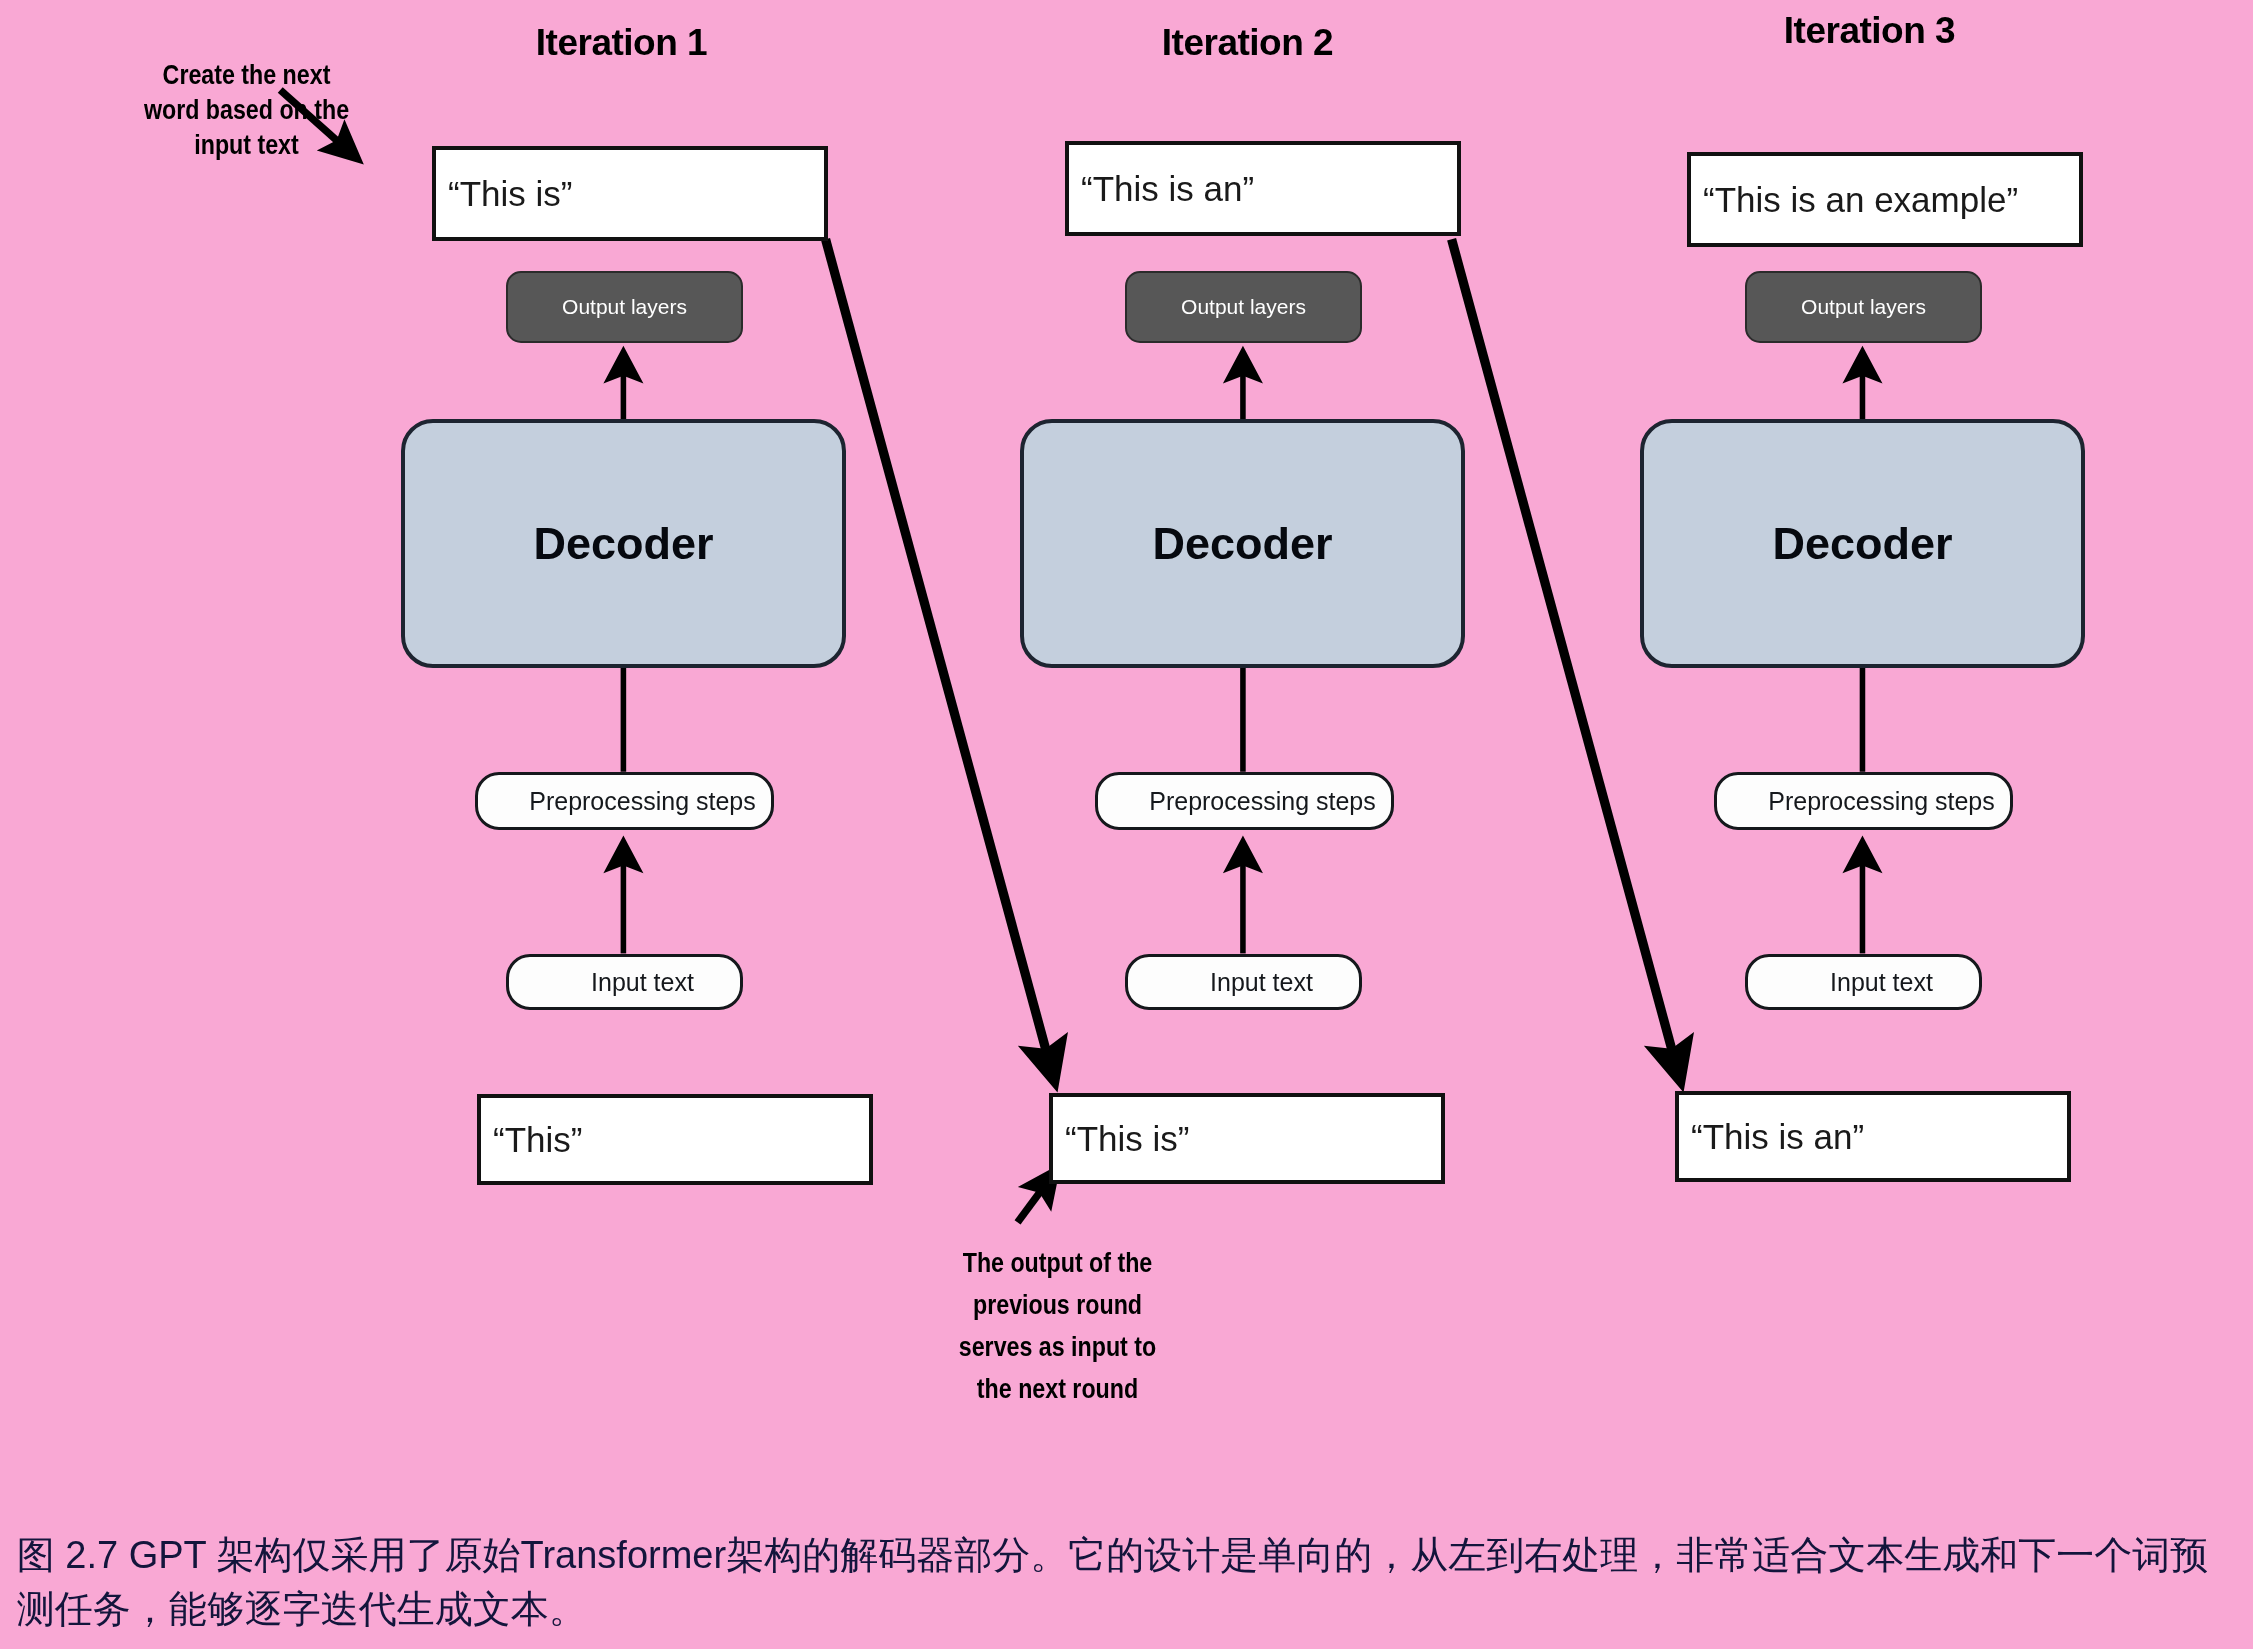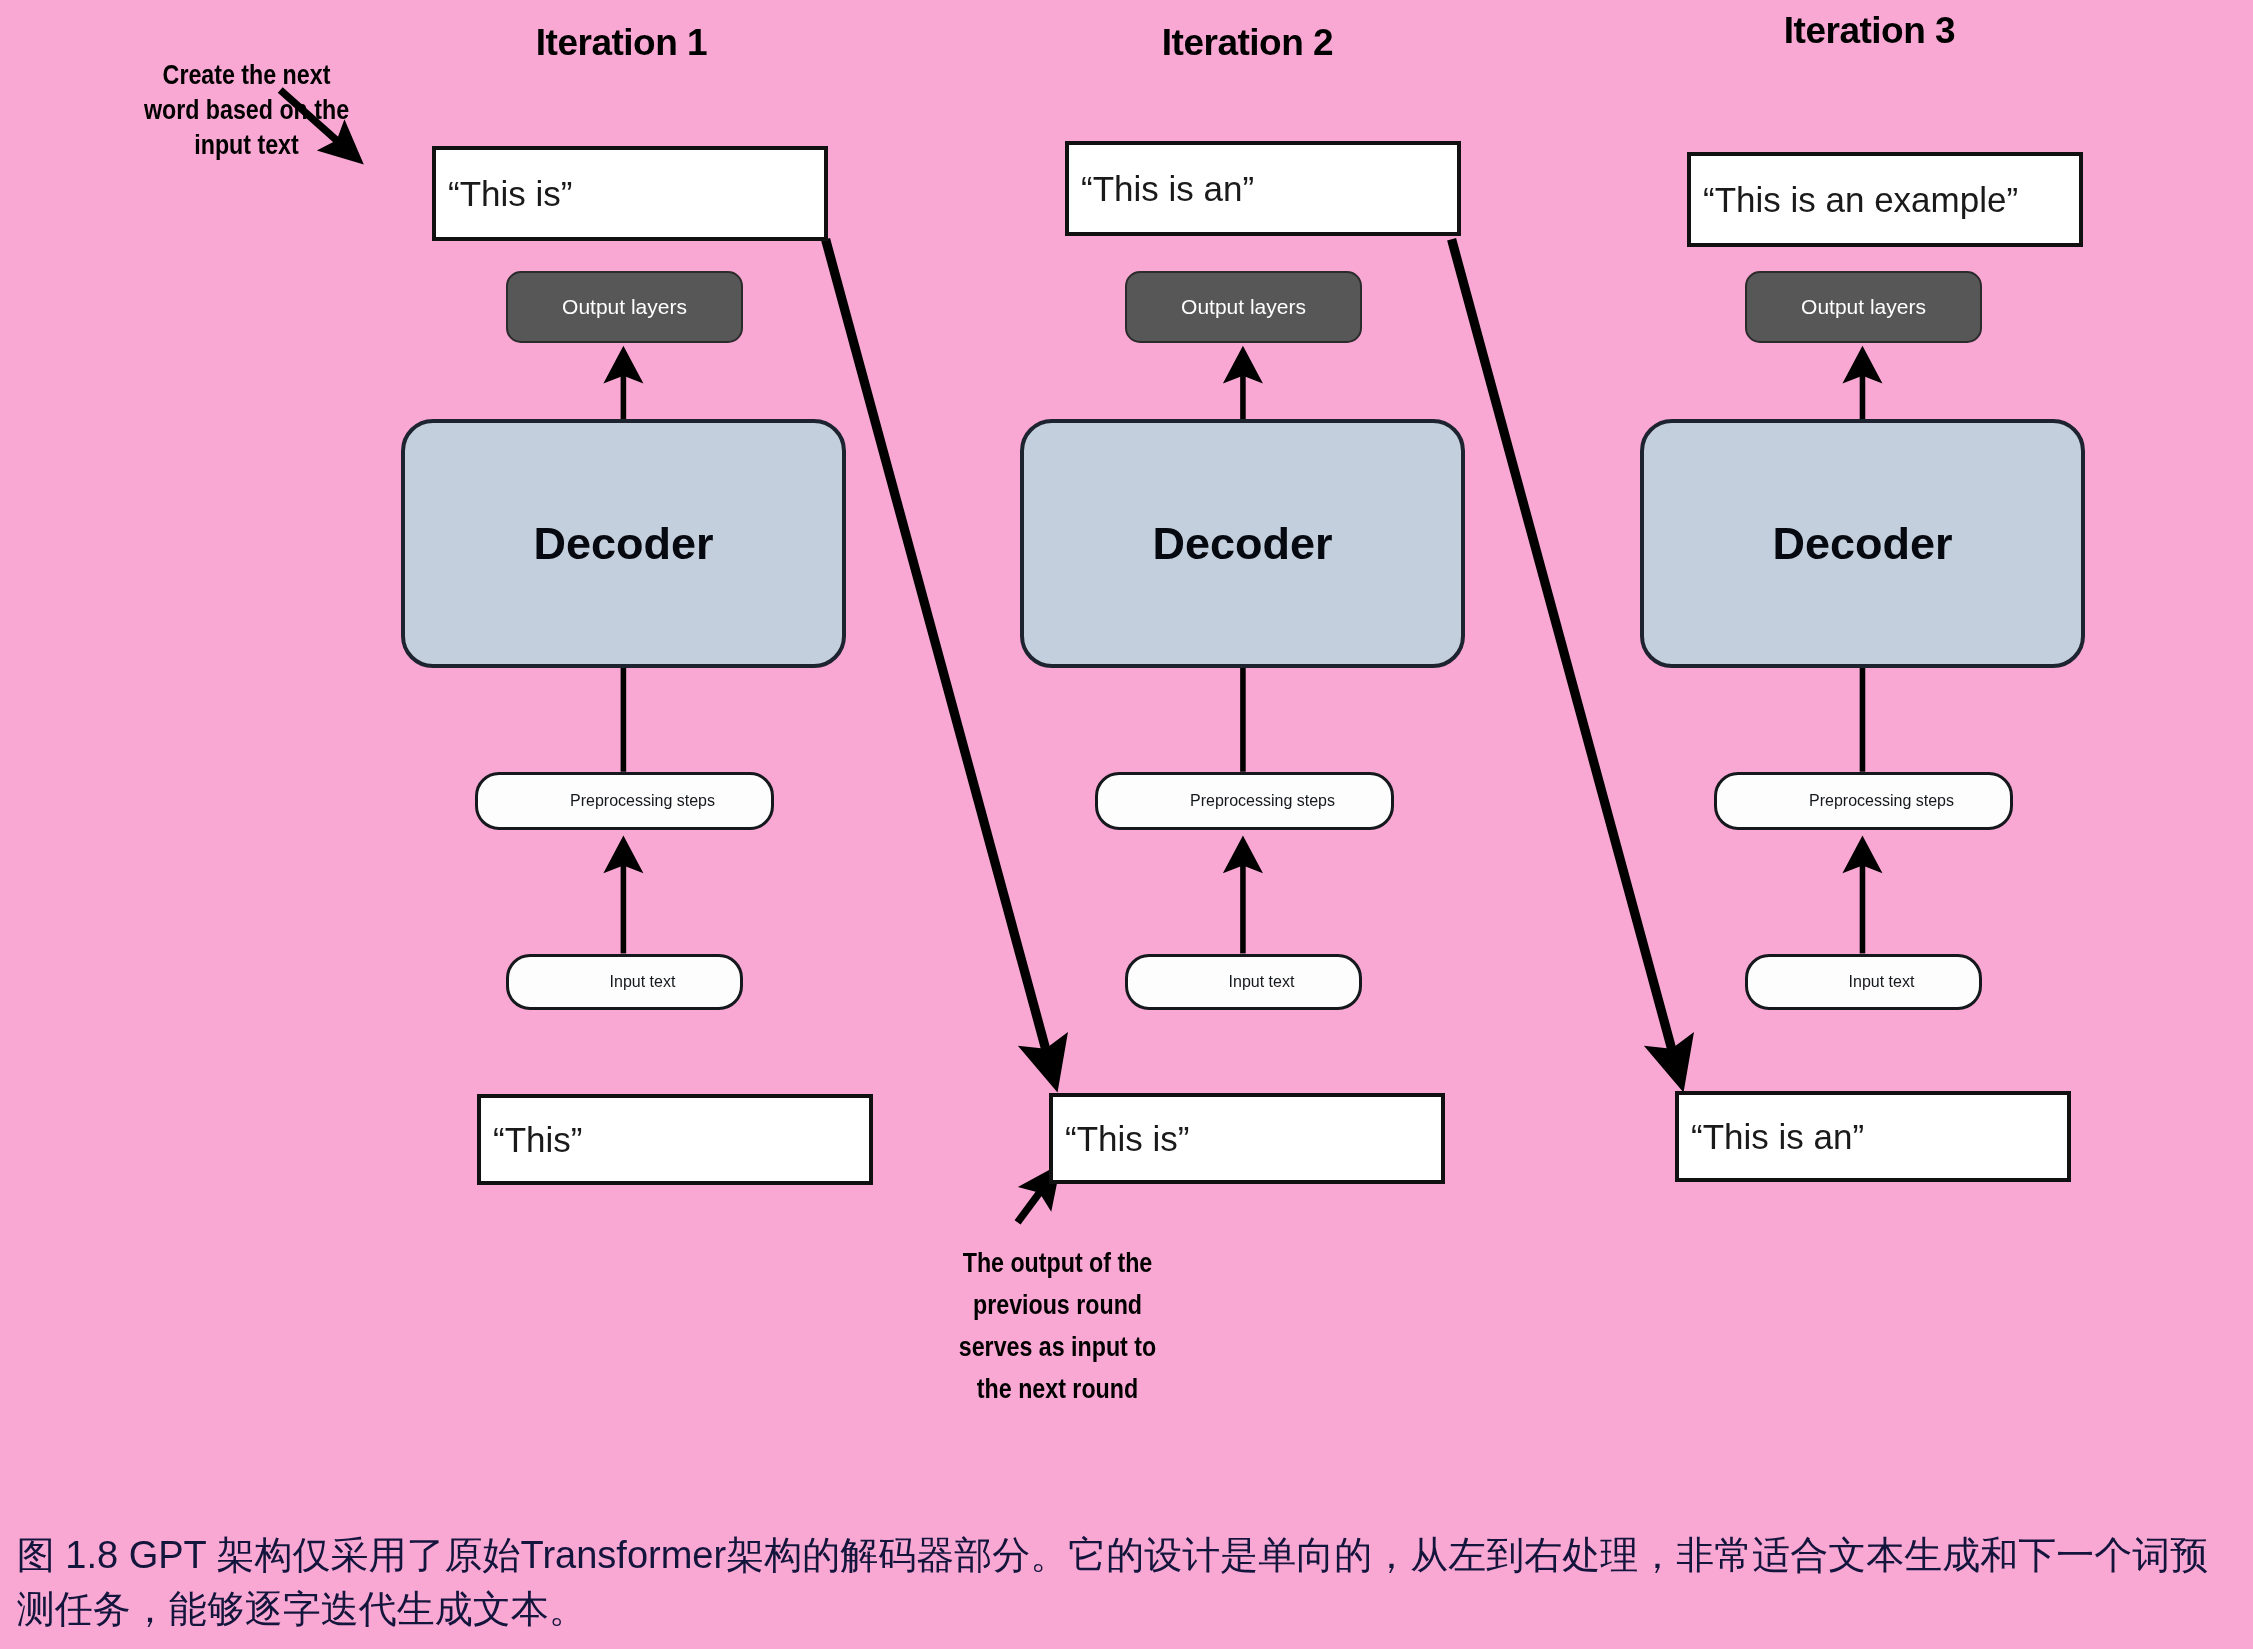--- a/index.html
+++ b/index.html
@@ -73,21 +73,21 @@
     font-size: 45px;
     color: #06090f;
     font-family: "Liberation Sans", sans-serif;
   }
   
   .pill-box {
     background: #fdfdfd;
     border: 3.7px solid #15181c;
     border-radius: 24px;
     justify-content: center;
-    font-size: 16px;
+    font-size: 25px;
     color: #15181c;
     font-family: "Liberation Sans", sans-serif;
     padding-left: 36px;
   }
   
   .note {
     position: absolute;
     font-family: "Liberation Sans", sans-serif;
     font-weight: bold;
     font-size: 27px;
@@ -189,16 +189,16 @@
 
   <div class="note" style="left:98px; top:58px; width:297px;">Create the next
 word based on the
 input text</div>
 
   <div class="note" style="left:909px; top:1243px; width:297px; line-height:1.55;">The output of the
 previous round
 serves as input to
 the next round</div>
 
-  <div class="caption">图 1.8  GPT 架构仅采用了原始Transformer架构的解码器部分。它的设计是单向的，从左到右处理，非常适合文本生成和下一个词预测任务，能够逐字迭代生成文本。</div>
+  <div class="caption">图 2.7  GPT 架构仅采用了原始Transformer架构的解码器部分。它的设计是单向的，从左到右处理，非常适合文本生成和下一个词预测任务，能够逐字迭代生成文本。</div>
 
 </div>
 
 
 </body></html>

